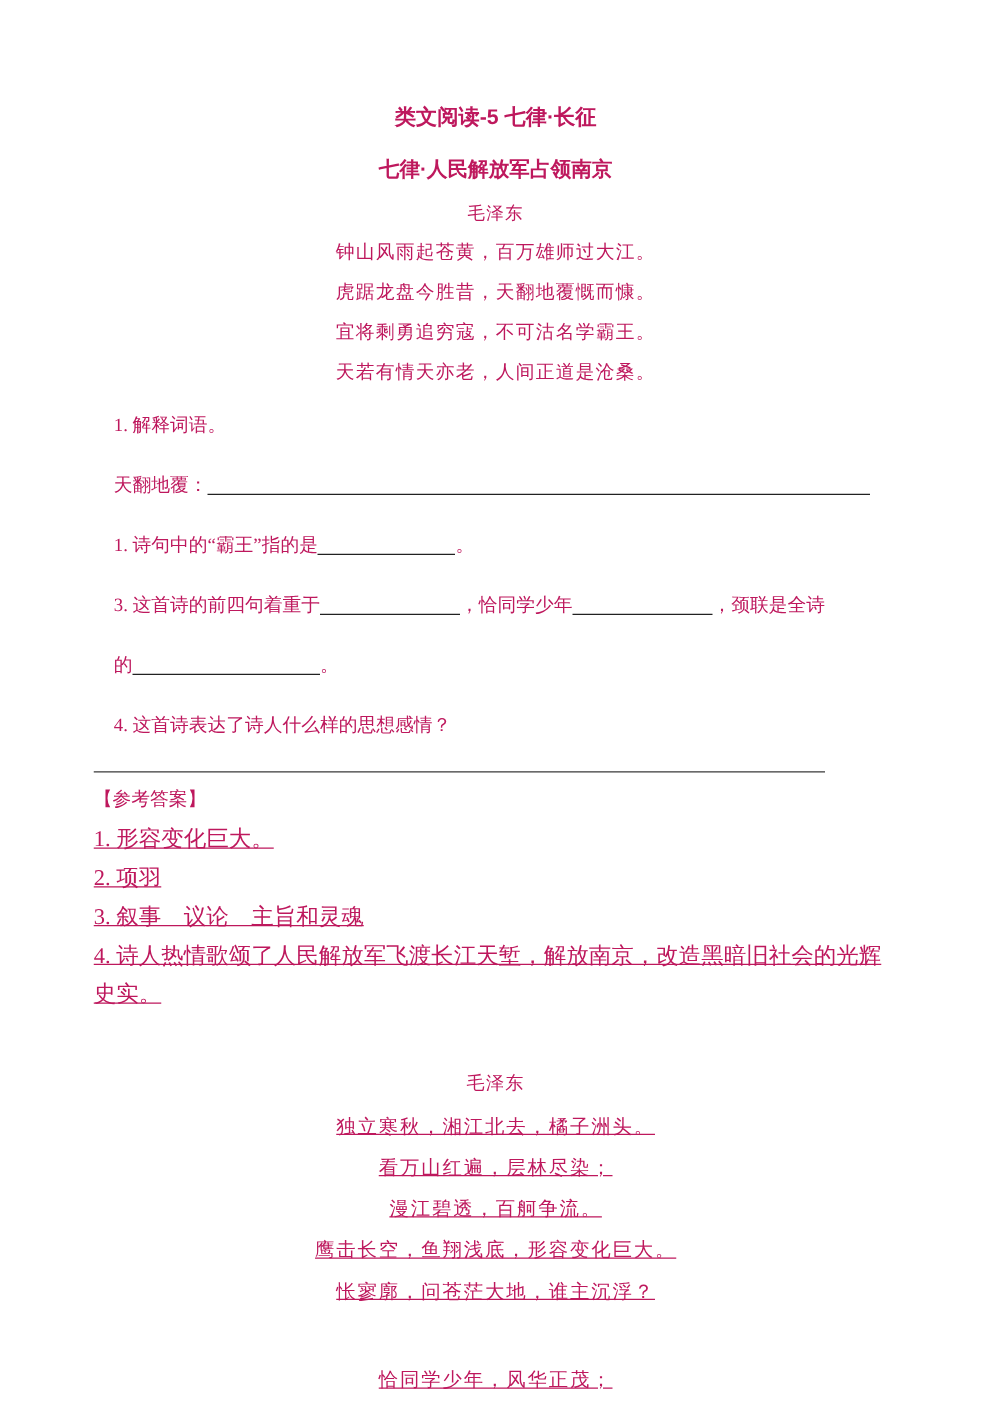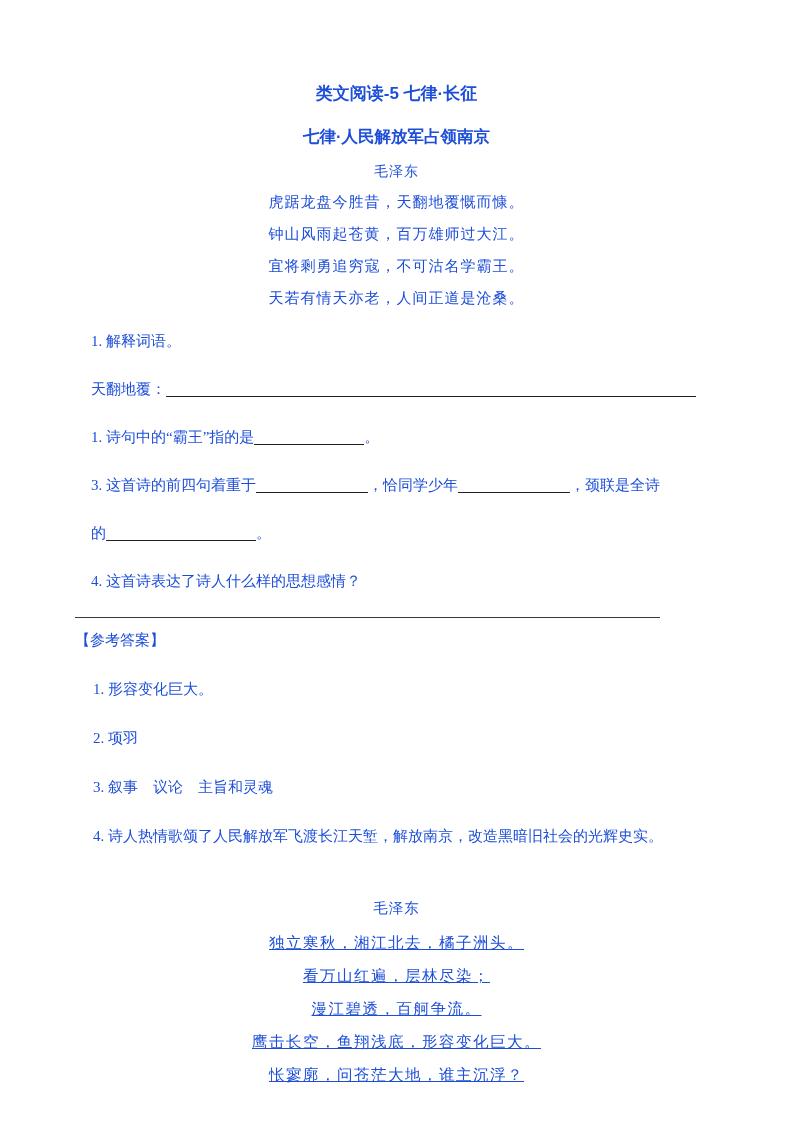--- a/index.html
+++ b/index.html
@@ -9,21 +9,21 @@
   }
   .page {
     position: relative;
     width: 793px;
     height: 1122px;
     box-sizing: border-box;
     background: #ffffff;
     padding: 82px 75px 30px 75px;
     overflow: hidden;
     font-family: "Liberation Serif", serif;
-    color: #1d4ed8;
+    color: #be185d;
   }
   .center { text-align: center; }
 
   .main-title {
     font-family: "Liberation Sans", sans-serif;
     font-size: 17px;
     font-weight: bold;
     line-height: 24px;
     margin: 0 0 18px 0;
   }
@@ -68,23 +68,24 @@
     border-top: 1px solid #3a3a3a;
     margin: 20px 0 6px 0;
     height: 0;
   }
   .answers-header {
     font-size: 15px;
     line-height: 32px;
     margin: 0;
   }
   .answer-line {
-    font-size: 15px;
+    font-size: 18px;
     line-height: 31px;
-    margin: 18px;
+    margin: 0;
+    text-decoration: underline;
   }
 
   .poem2-block { margin-top: 46px; }
   .poem2-title {
     font-family: "Liberation Sans", sans-serif;
     font-size: 18.5px;
     font-weight: bold;
     line-height: 26px;
     margin: 0 0 16px 0;
     letter-spacing: 1px;
@@ -107,22 +108,22 @@
 </head>
 <body>
 
 <div class="page">
 
   <h1 class="main-title center">类文阅读-5 七律·长征</h1>
 
   <h2 class="sub-title center">七律·人民解放军占领南京</h2>
   <p class="author center">毛泽东</p>
 
+  <p class="poem-line center">钟山风雨起苍黄，百万雄师过大江。</p>
   <p class="poem-line center">虎踞龙盘今胜昔，天翻地覆慨而慷。</p>
-  <p class="poem-line center">钟山风雨起苍黄，百万雄师过大江。</p>
   <p class="poem-line center">宜将剩勇追穷寇，不可沽名学霸王。</p>
   <p class="poem-line center">天若有情天亦老，人间正道是沧桑。</p>
 
   <div class="q-line">
     <span>1. 解释词语。</span>
   </div>
 
   <div class="q-line">
     <span>天翻地覆：</span><span class="blank blank-xl"></span>
   </div>

